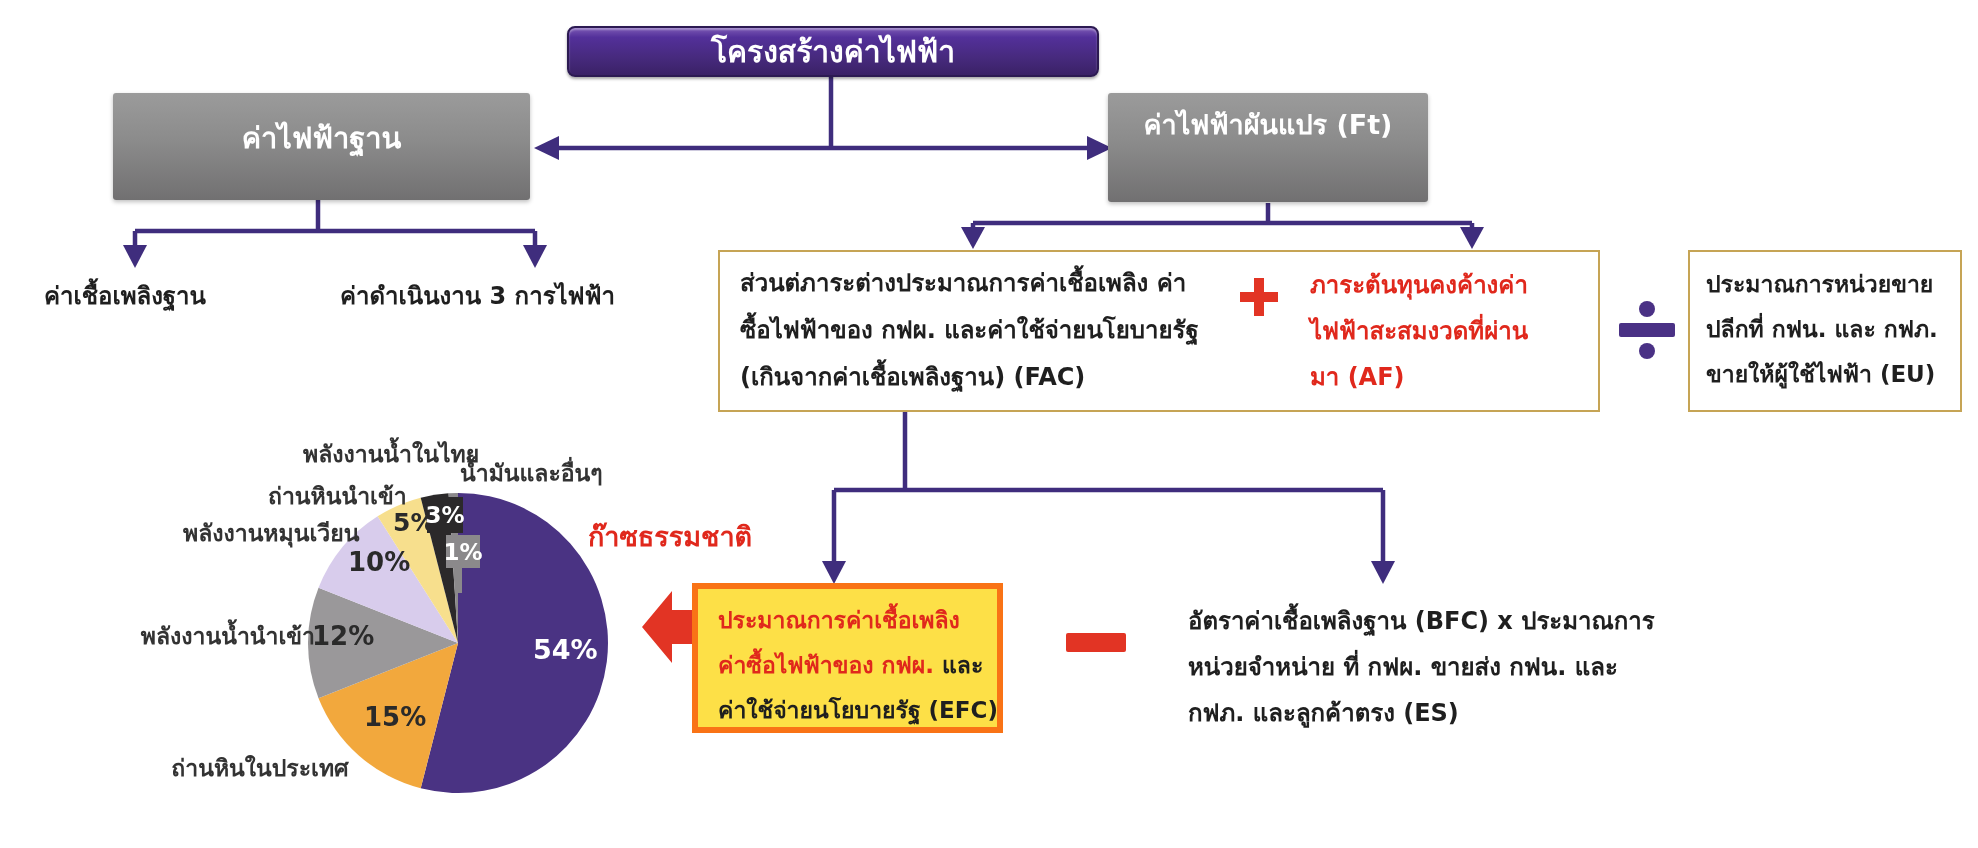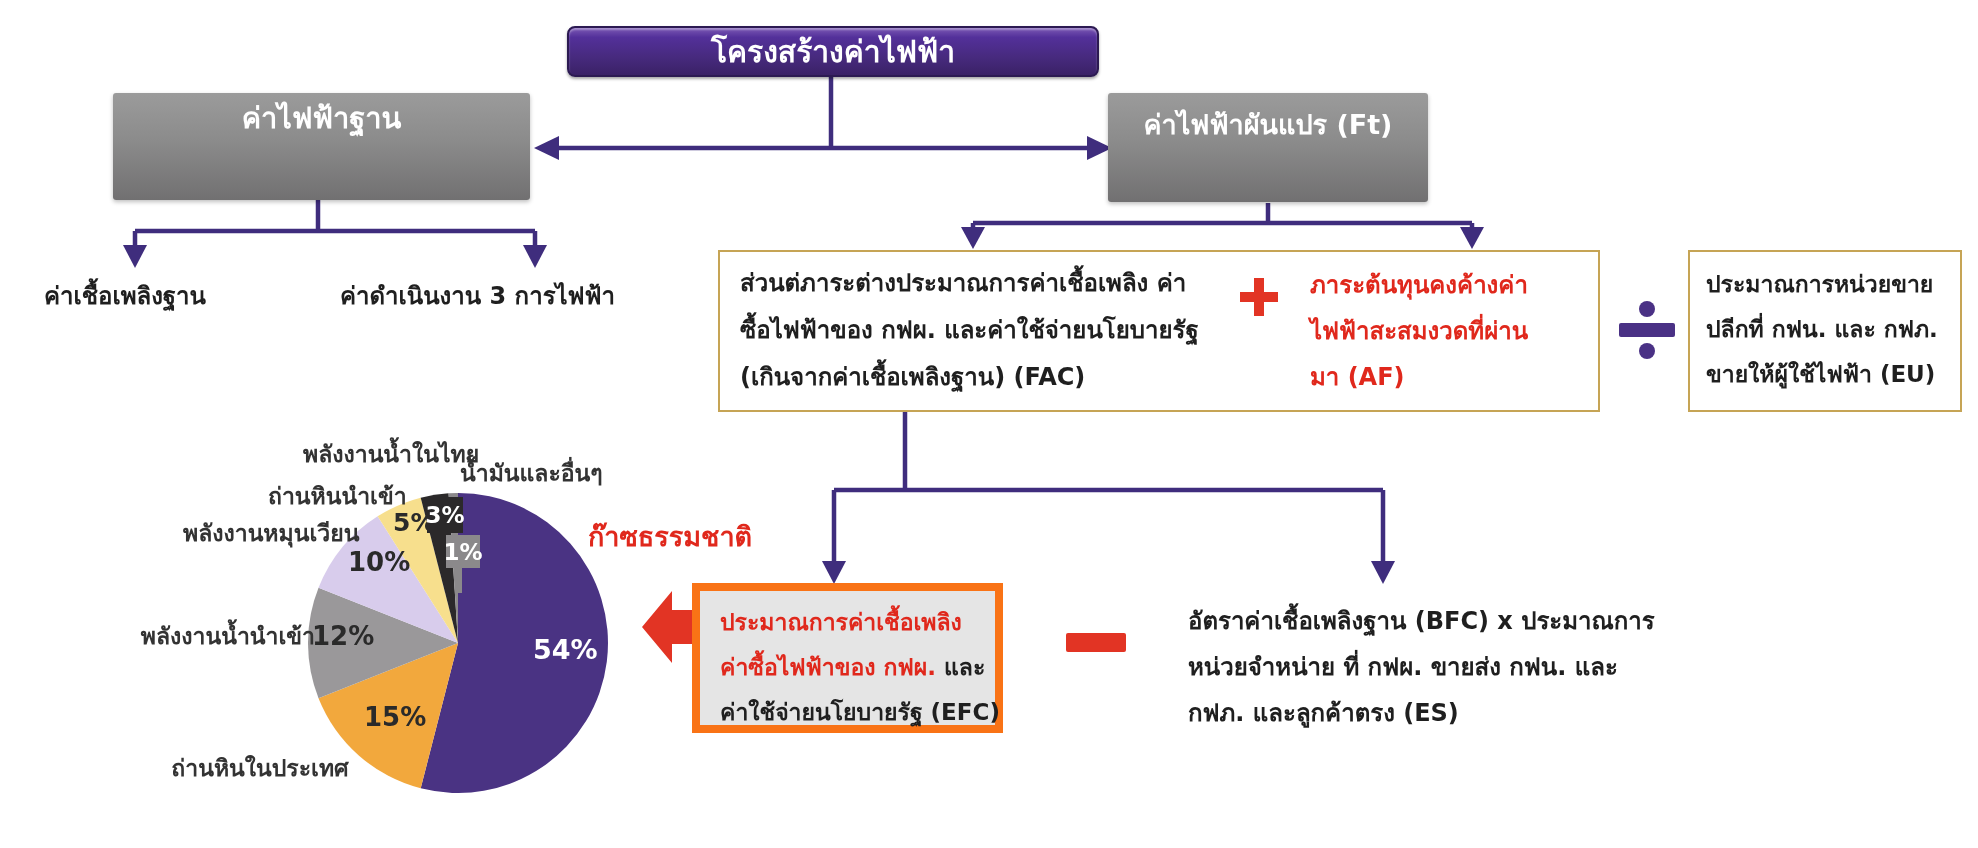--- a/index.html
+++ b/index.html
@@ -6,42 +6,42 @@
   #canvas{position:relative;width:1978px;height:848px;background:#ffffff;overflow:hidden;
           font-family:"DejaVu Sans",sans-serif;color:#1f1f1f;}
   .abs{position:absolute;}
   
   .title-box{left:567px;top:26px;width:528px;height:47px;border-radius:8px;
     background:linear-gradient(180deg,#7a57b4 0%,#53309a 20%,#472a7e 62%,#3a2166 100%);
     border:2px solid #2c1a52;box-shadow:inset 0 2px 2px rgba(255,255,255,.35),0 2px 3px rgba(0,0,0,.35);
     color:#fff;font-size:30px;font-weight:700;display:flex;align-items:center;justify-content:center;white-space:nowrap;text-align:right;}
   .gray-box{background:linear-gradient(180deg,#9b9b9b 0%,#8b8b8b 45%,#717071 100%);
     border-radius:3px;box-shadow:0 2px 4px rgba(0,0,0,.25);color:#fff;text-align:center;}
-  .base-box{left:113px;top:93px;width:417px;height:107px;padding-top:3px;box-sizing:border-box;}
+  .base-box{left:113px;top:93px;width:417px;height:107px;padding-top:23px;box-sizing:border-box;}
   .base-box .l1{font-size:29px;font-weight:700;line-height:45px;}
   .base-box .l2{font-size:26px;font-weight:700;line-height:43px;}
   .ft-box{left:1108px;top:93px;width:320px;height:109px;padding-top:10px;box-sizing:border-box;
     font-size:27px;font-weight:700;}
   .child-label{font-size:24px;font-weight:600;color:#1f1f1f;text-align:center;white-space:nowrap;}
   .child-left{left:10px;top:276px;width:230px;}
   .child-right{left:340px;top:276px;width:270px;}
   
   .tan-box{border:2px solid #c6a455;background:#fff;box-sizing:border-box;}
   .facaf-box{left:718px;top:250px;width:882px;height:162px;}
   .fac-text{left:740px;top:260px;width:500px;font-size:24px;font-weight:600;line-height:47px;white-space:nowrap;}
   .af-text{left:1310px;top:262px;width:290px;font-size:24px;font-weight:700;line-height:46px;
     color:#e0281c;white-space:nowrap;}
   .eu-box{left:1688px;top:250px;width:274px;height:162px;}
   .eu-text{left:1706px;top:262px;width:250px;font-size:23px;font-weight:600;line-height:45px;white-space:nowrap;}
   
   .plus-icon{left:1240px;top:278px;width:38px;height:38px;}
   .divide-icon{left:1619px;top:301px;width:56px;height:58px;}
   .minus-icon{left:1066px;top:633px;width:60px;height:19px;background:#e23424;border-radius:2px;}
   
-  .efc-box{left:692px;top:583px;width:311px;height:150px;border:8px solid #f97316;background:#e5e5e5;
+  .efc-box{left:692px;top:583px;width:311px;height:150px;border:6px solid #f97316;background:#fde047;
     box-sizing:border-box;padding:9px 0 0 20px;font-size:23px;font-weight:700;line-height:45px;white-space:nowrap;}
   .red-t{color:#e0281c;}
   .blk-t{color:#1f1f1f;}
   .block-arrow{left:642px;top:586px;width:62px;height:82px;}
   
   .es-text{left:1188px;top:598px;width:520px;font-size:24px;font-weight:600;line-height:46px;white-space:nowrap;}
   
   .pie-wrap{left:308px;top:493px;width:300px;height:300px;}
   .pct{position:absolute;font-weight:700;white-space:nowrap;}
   .pct-54{left:533px;top:634px;color:#ffffff;font-size:27px;}

